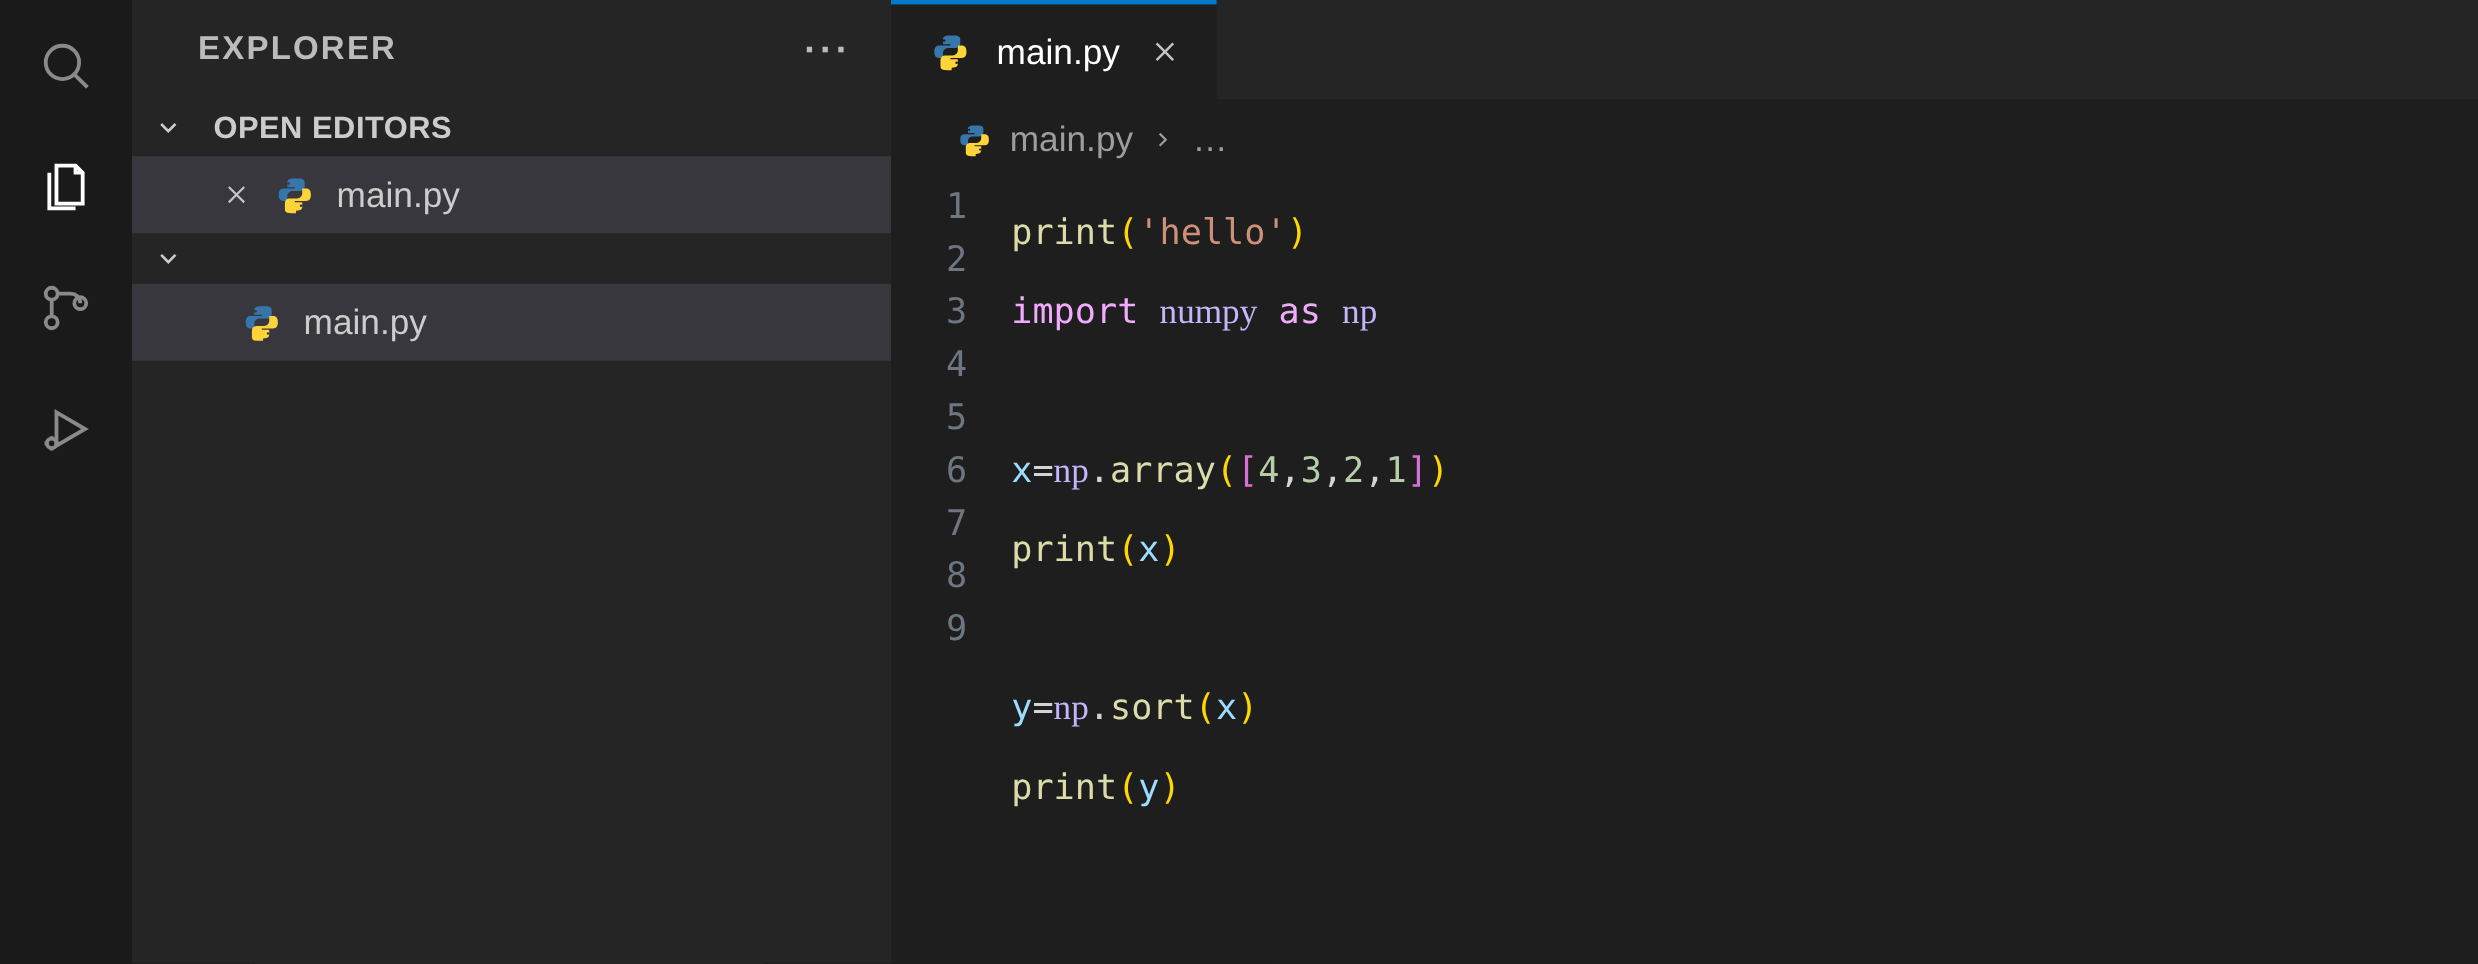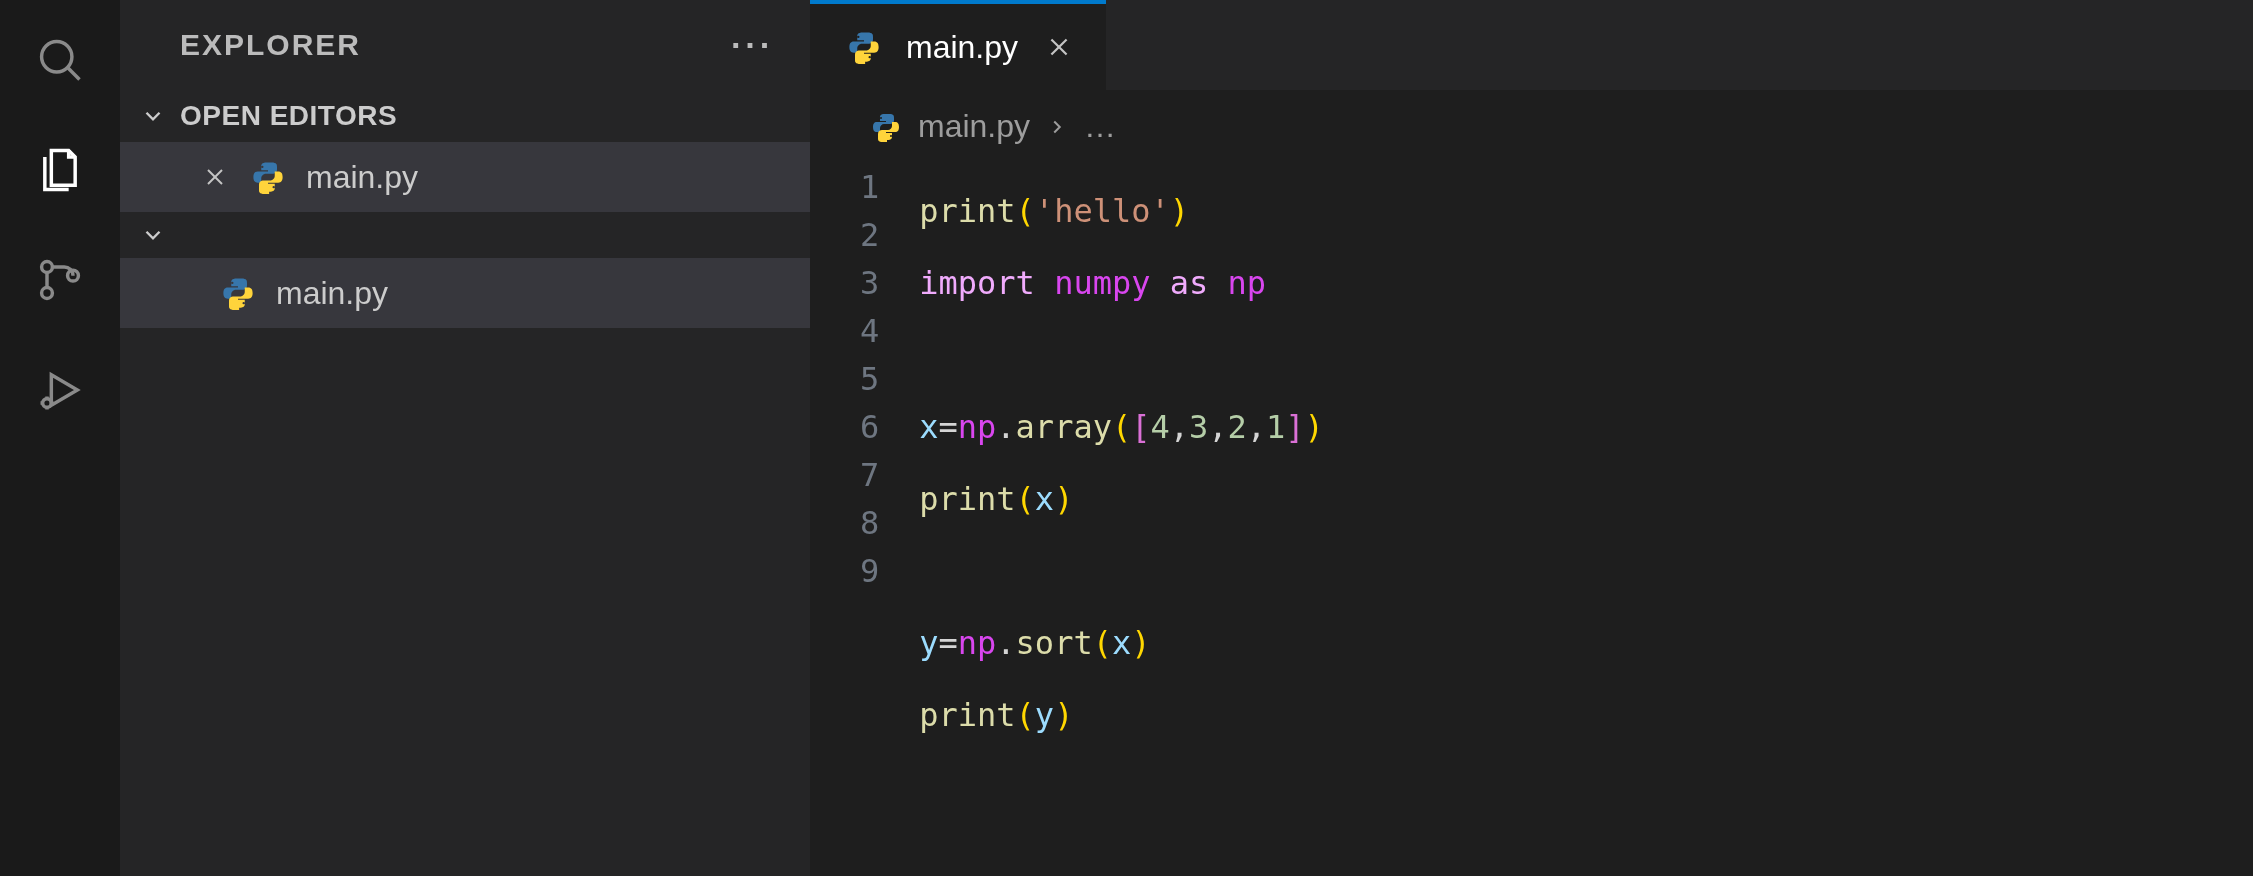--- a/index.html
+++ b/index.html
@@ -68,21 +68,21 @@
     align-items: center;
     padding: 10px 20px;
     font-weight: 700;
     font-size: 28px;
     letter-spacing: 0.5px;
     color: #cccccc;
     cursor: pointer;
     white-space: nowrap;
     overflow: hidden;
     text-overflow: ellipsis;
-    gap: 14px;
+    gap: 28px;
   }
   .section-header .chev { flex: 0 0 auto; }
   .section-header .label { overflow: hidden; text-overflow: ellipsis; }
 
   .list-item {
     display: flex;
     align-items: center;
     height: 70px;
     padding-left: 80px;
     gap: 20px;
@@ -167,21 +167,21 @@
     user-select:none;
   }
   .gutter div { height:48px; }
   .codelines { color:#d4d4d4; }
   .codelines .line { height:48px; white-space:pre;margin-top:24px; }
 
   
   .tok-fn     { color:#dcdcaa; }
   .tok-str    { color:#ce9178; }
   .tok-kw     { color:#f0abfc; }
-  .tok-mod    { color:#d946ef; }
+  .tok-mod    { color:#c4b5fd;font-family:Liberation Serif, serif; }
   .tok-var    { color:#9cdcfe; }
   .tok-num    { color:#b5cea8; }
   .tok-punc   { color:#d4d4d4; }
   .tok-brk    { color:#ffd700; }
   .tok-brk2   { color:#da70d6; }
   .tok-op     { color:#d4d4d4; }
 
 </style>
 </head>
 <body>

